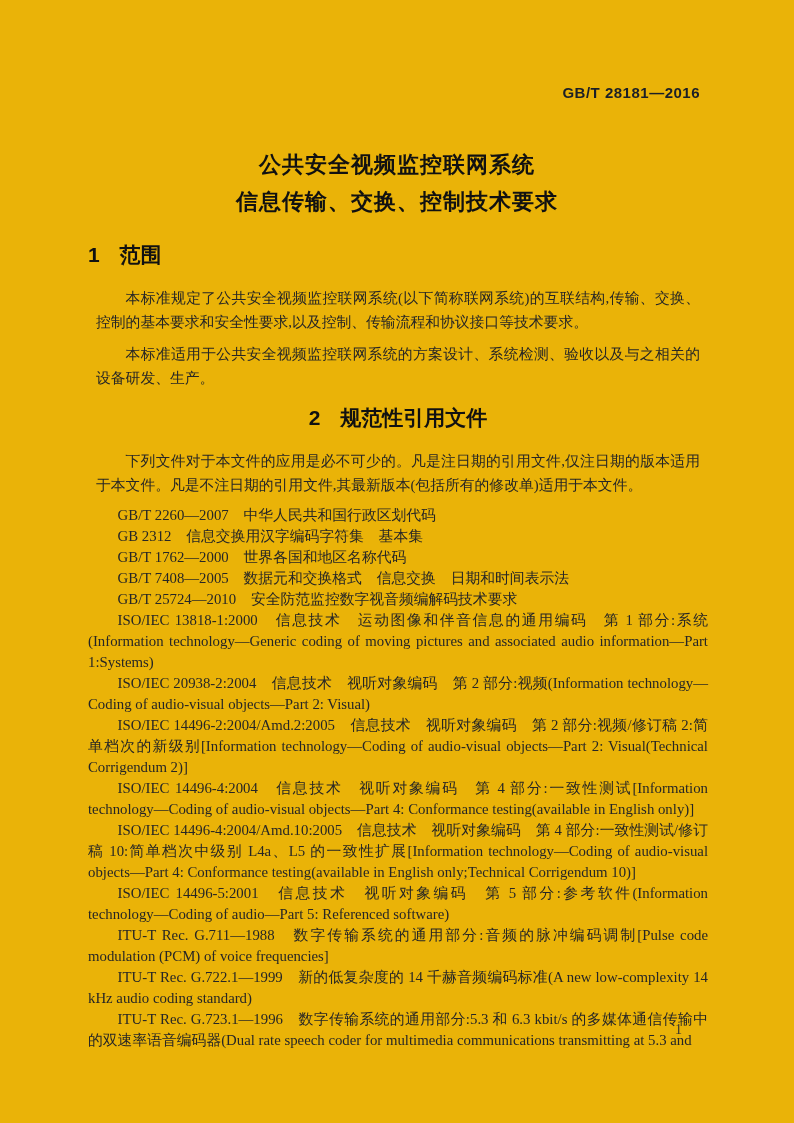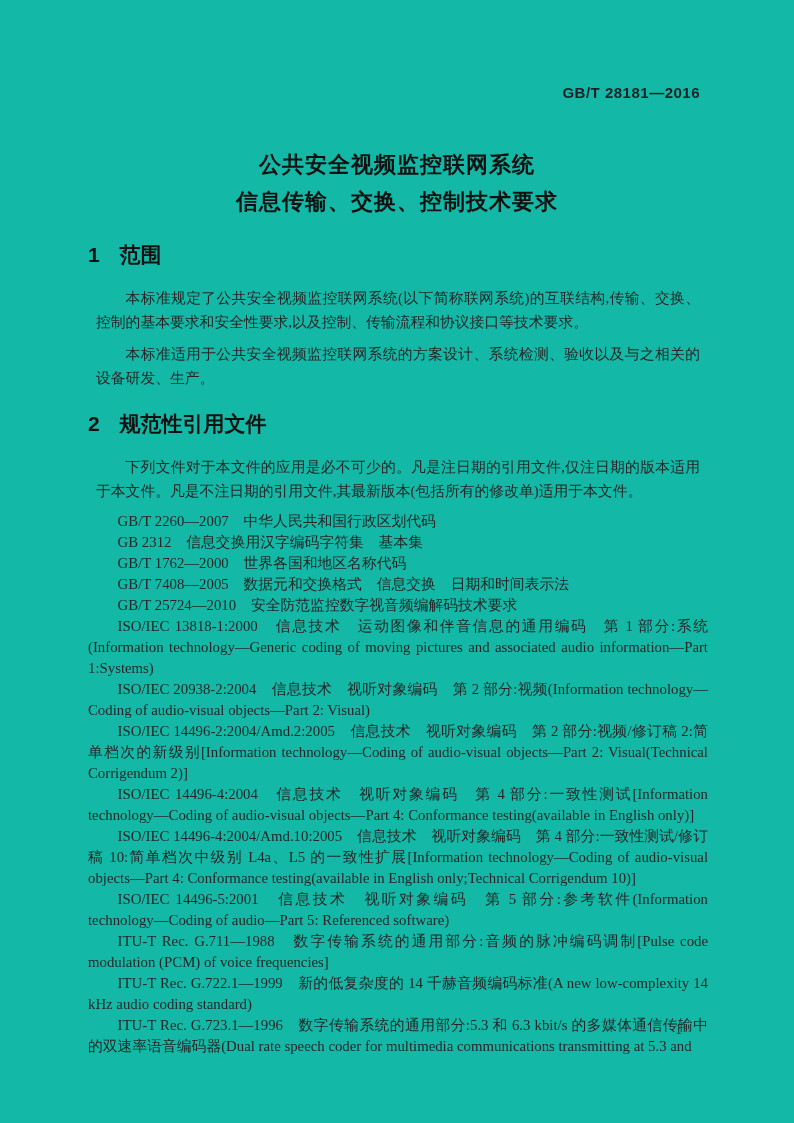--- a/index.html
+++ b/index.html
@@ -1,20 +1,20 @@
 <!DOCTYPE html>
 <html><head>
 <meta charset="utf-8">
 <style>
   html,body{margin:0;padding:0;background:#e8e8e8;}
   .page{
     position:relative;
     width:794px;height:1123px;
     margin:0 auto;
-    background:#14b8a6;
+    background:#eab308;
     font-family:"Liberation Serif","DejaVu Serif",serif;
     color:#262626;
     overflow:hidden;
   }
   .std-code{
     position:absolute;top:84px;right:94px;
     font-family:"Liberation Sans","DejaVu Sans",sans-serif;
     font-weight:700;font-size:15px;letter-spacing:.5px;color:#1b1f27;
   }
   .doc-title{
@@ -25,21 +25,21 @@
   }
   .content{
     position:absolute;left:88px;top:0;width:620px;
   }
   .sec{
     font-family:"Liberation Sans","DejaVu Sans",sans-serif;
     font-weight:700;font-size:21px;margin:0;color:#111;line-height:20px;
   }
   .sec .num{margin-right:14px;}
   .sec1{margin-top:245px;}
-  .sec2{margin-top:24px;}
+  .sec2{margin-top:18px;text-align:center;}
   .body{
     font-size:14.8px;line-height:24px;margin:8px;
     text-align:justify;text-indent:2em;color:#262626;
   }
   .body.first{margin-top:21px;}
   .refs{margin-top:0;}
   .ref{
     font-size:14.8px;line-height:21px;margin:0;
     text-align:justify;text-indent:2em;color:#262626;
   }

